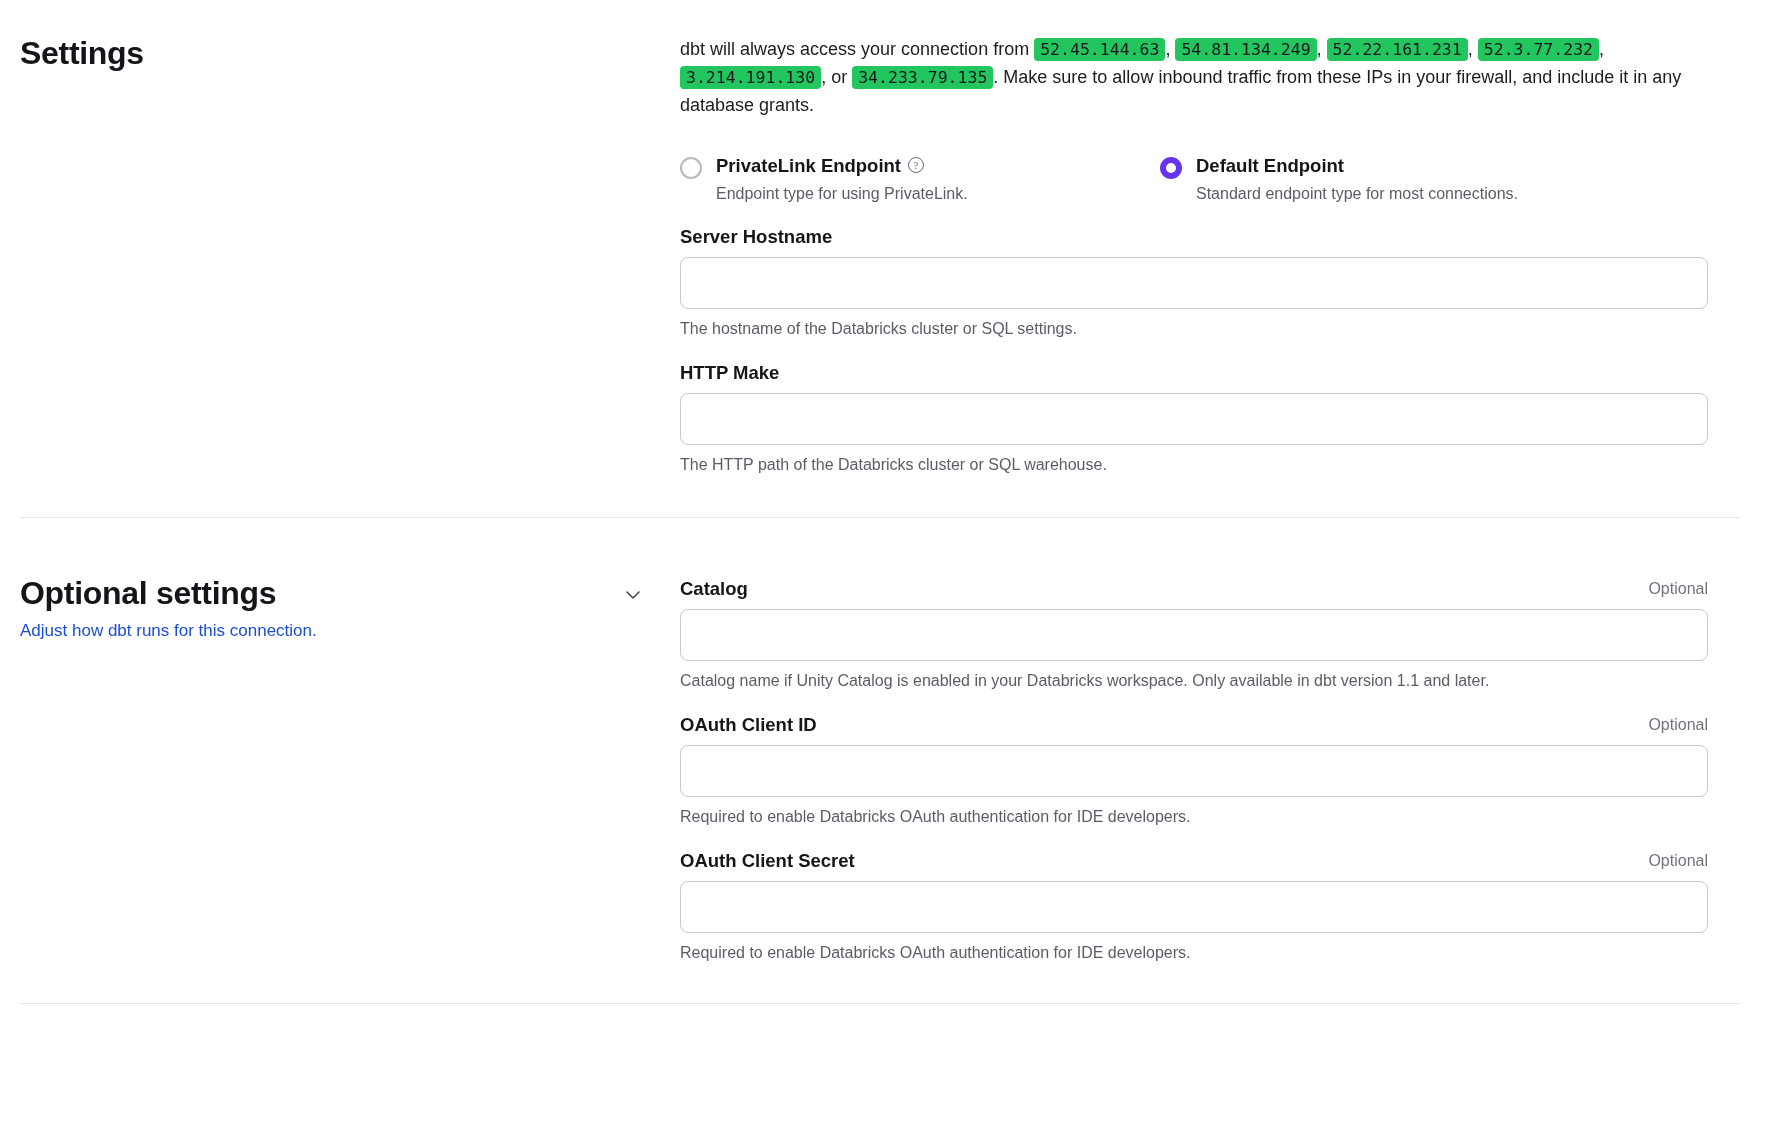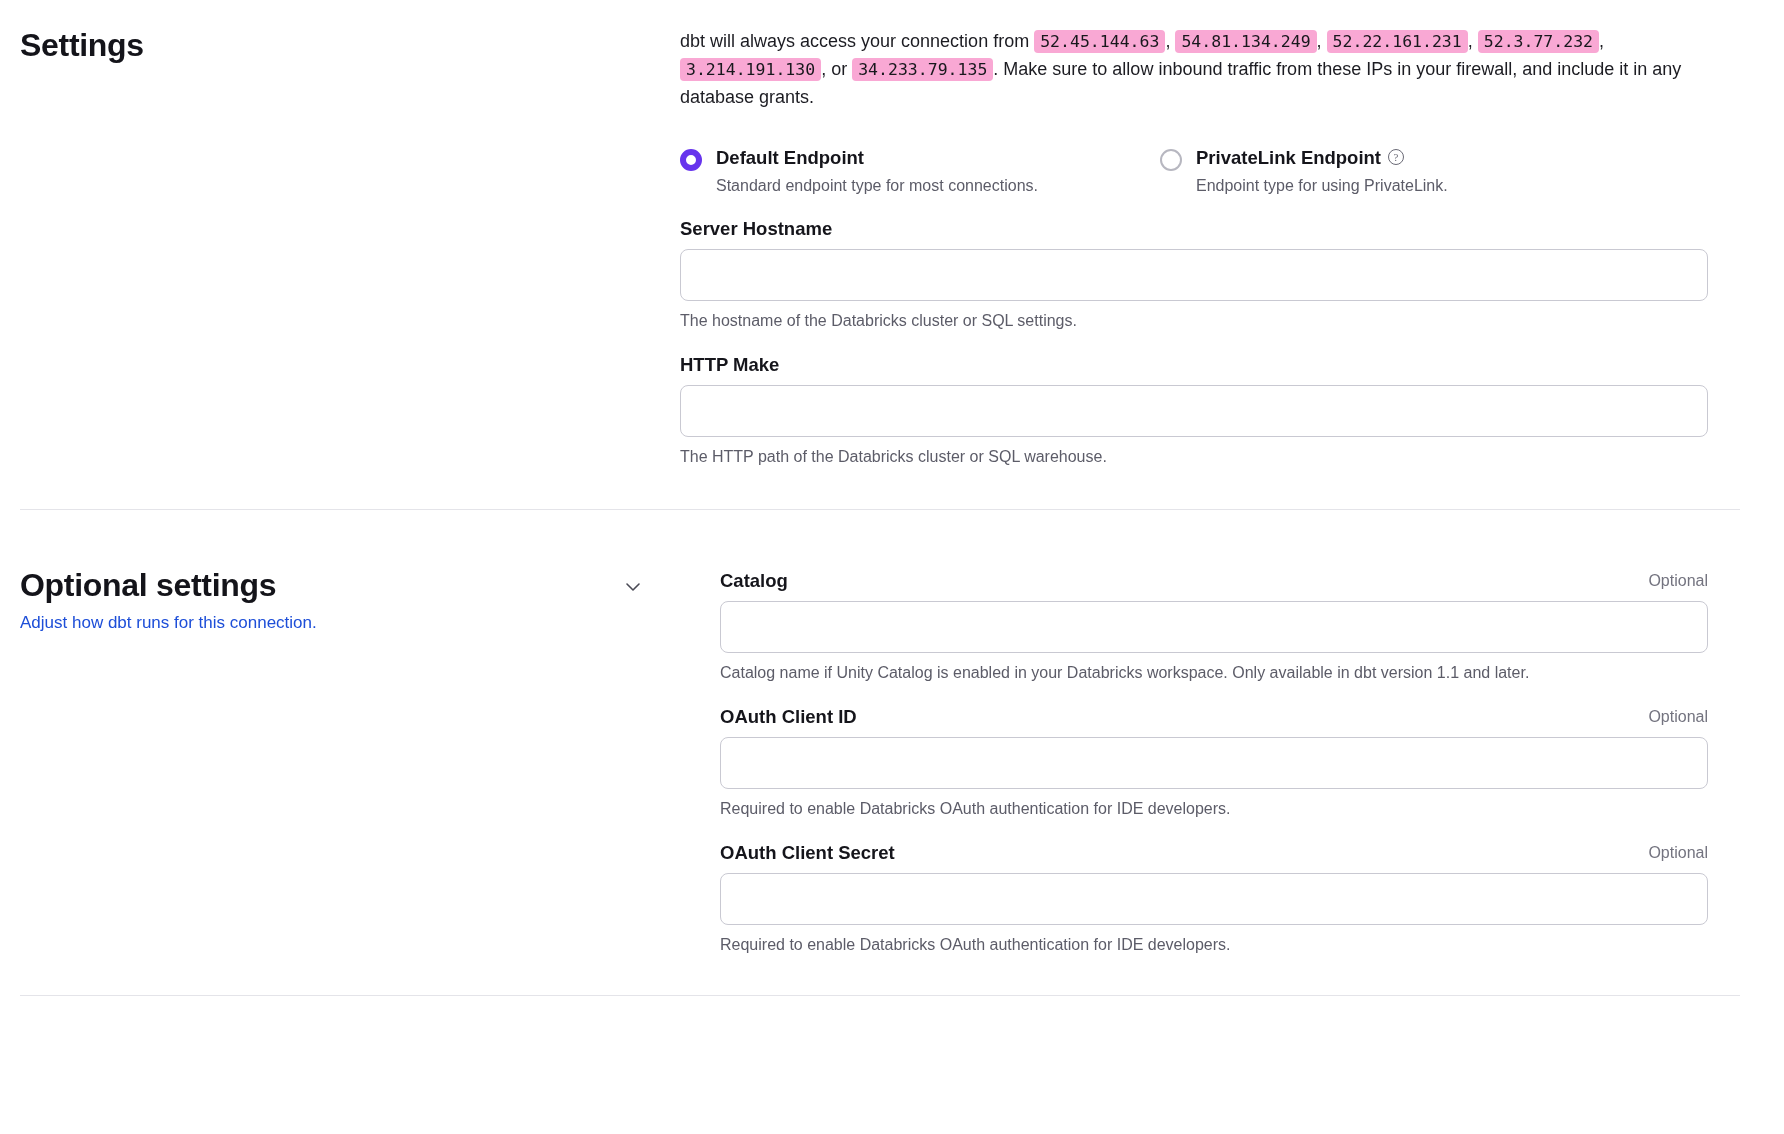--- a/index.html
+++ b/index.html
@@ -10,21 +10,21 @@
     font-family: "Liberation Sans", sans-serif;
     color: #1c1c1e;
   }
   body {
     width: 1784px;
     min-height: 1134px;
     position: relative;
     overflow: hidden;
   }
   .page {
-    padding: 8px 20px;
+    padding: 16px 20px;
     width: 1760px;
   }
 
   
   .section {
     display: flex;
     align-items: flex-start;
     padding: 18px 0 0 0;
   }
   .section-left {
@@ -68,21 +68,21 @@
   .ip-notice {
     font-size: 18px;
     line-height: 1.55;
     color: #1c1c22;
     max-width: 1080px;
     margin-top: 2px;
   }
   code.ip {
     font-family: "DejaVu Sans Mono", monospace;
     font-size: 16.5px;
-    background: #f9a8d4;
+    background: #22c55e;
     border-radius: 4px;
     padding: 2px 6px;
     color: #18181d;
     white-space: nowrap;
   }
 
   
   .radio-row {
     display: flex;
     margin-top: 34px;
@@ -204,35 +204,35 @@
         <code class="ip">54.81.134.249</code><span>,</span>
         <code class="ip">52.22.161.231</code><span>,</span>
         <code class="ip">52.3.77.232</code><span>,</span>
         <code class="ip">3.214.191.130</code><span>, or</span>
         <code class="ip">34.233.79.135</code><span>. Make sure to allow inbound traffic from these IPs in your firewall, and include it in any database grants.</span>
       </p>
 
       <div class="radio-row">
 
         <div class="radio-option">
+          <span class="radio-mark"></span>
+          <span class="radio-text">
+            <span class="radio-label">PrivateLink Endpoint</span><span class="help-icon">?</span>
+            <div class="radio-desc">Endpoint type for using PrivateLink.</div>
+          </span>
+        </div>
+
+        <div class="radio-option">
           <span class="radio-mark checked"></span>
           <span class="radio-text">
             <span class="radio-label">Default Endpoint</span>
             <div class="radio-desc">Standard endpoint type for most connections.</div>
           </span>
         </div>
 
-        <div class="radio-option">
-          <span class="radio-mark"></span>
-          <span class="radio-text">
-            <span class="radio-label">PrivateLink Endpoint</span><span class="help-icon">?</span>
-            <div class="radio-desc">Endpoint type for using PrivateLink.</div>
-          </span>
-        </div>
-
       </div>
 
       <div class="field">
         <div class="field-head">
           <span class="field-label">Server Hostname</span>
         </div>
         <input class="text-input" type="text" value="" placeholder="" style="">
         <div class="field-hint">The hostname of the Databricks cluster or SQL settings.</div>
       </div>
 
@@ -242,21 +242,21 @@
         </div>
         <input class="text-input" type="text" value="" placeholder="" style="">
         <div class="field-hint">The HTTP path of the Databricks cluster or SQL warehouse.</div>
       </div>
 
     </div>
   </div>
 
   <div class="divider"></div>
 
-  <div class="section" style="padding-top:56px;gap:40px;">
+  <div class="section" style="padding-top:56px;">
 
     <div class="section-left">
       <h1 class="section-title">Optional settings</h1>
       <div class="section-subtitle">Adjust how dbt runs for this connection.</div>
       <span class="collapse-chevron">
         <svg width="22" height="22" viewBox="0 0 22 22" fill="none" aria-hidden="true">
           <path d="M5 8 L11 14 L17 8" stroke="currentColor" stroke-width="1.6" stroke-linecap="round" stroke-linejoin="round"></path>
         </svg>
       </span>
     </div>

